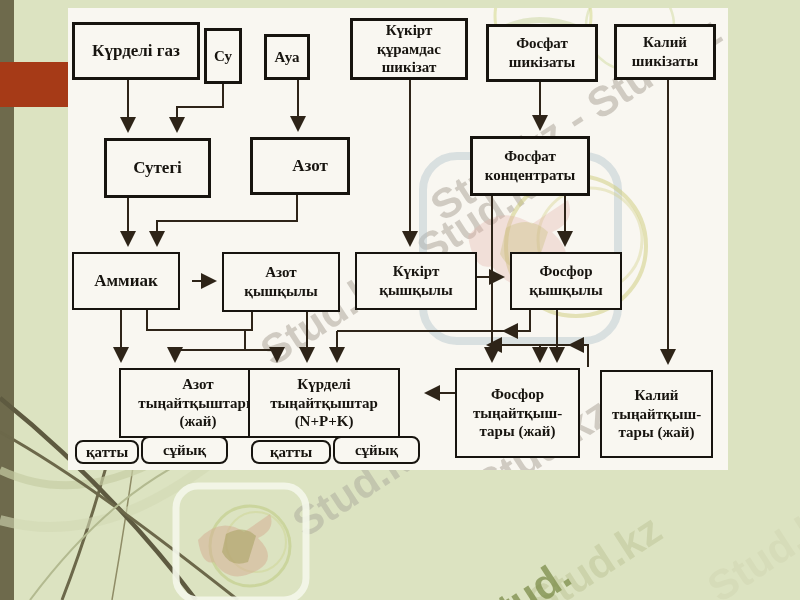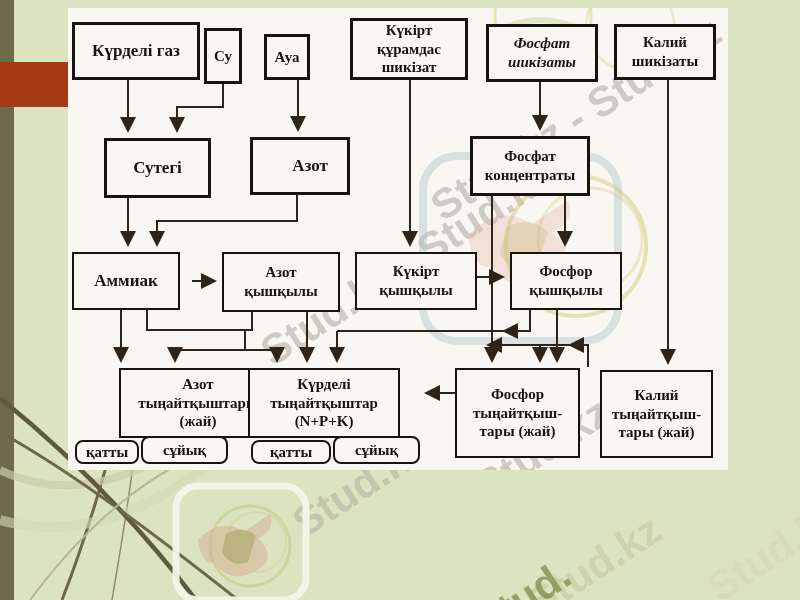--- a/index.html
+++ b/index.html
@@ -125,21 +125,21 @@
     <path d="M514,331 H504" marker-end="url(#ah)"></path>
     <path d="M232,399 H243" marker-end="url(#ah)"></path>
     <path d="M455,393 H426" marker-end="url(#ah)"></path>
   </g>
 </svg>
 
 <div class="bx bold big" style="left:72px;top:22px;width:128px;height:58px;">Күрделі газ</div>
 <div class="bx bold" style="left:204px;top:28px;width:38px;height:56px;">Су</div>
 <div class="bx bold" style="left:264px;top:34px;width:46px;height:46px;">Ауа</div>
 <div class="bx bold" style="left:350px;top:18px;width:118px;height:62px;">Күкірт құрамдас шикізат</div>
-<div class="bx bold" style="left:486px;top:24px;width:112px;height:58px;font-style:italic;">Фосфат шикізаты</div>
+<div class="bx bold" style="left:486px;top:24px;width:112px;height:58px;">Фосфат шикізаты</div>
 <div class="bx bold" style="left:614px;top:24px;width:102px;height:56px;">Калий шикізаты</div>
 
 <div class="bx bold big" style="left:98px;top:138px;width:107px;height:60px;margin-left:6px;">Сутегі</div>
 <div class="bx bold big" style="left:250px;top:137px;width:100px;height:58px;padding-left:24px;">Азот</div>
 <div class="bx bold" style="left:470px;top:136px;width:120px;height:60px;">Фосфат концентраты</div>
 
 <div class="bx big" style="left:72px;top:252px;width:108px;height:58px;">Аммиак</div>
 <div class="bx" style="left:222px;top:252px;width:118px;height:60px;">Азот қышқылы</div>
 <div class="bx" style="left:355px;top:252px;width:122px;height:58px;">Күкірт қышқылы</div>
 <div class="bx" style="left:510px;top:252px;width:112px;height:58px;">Фосфор қышқылы</div>

